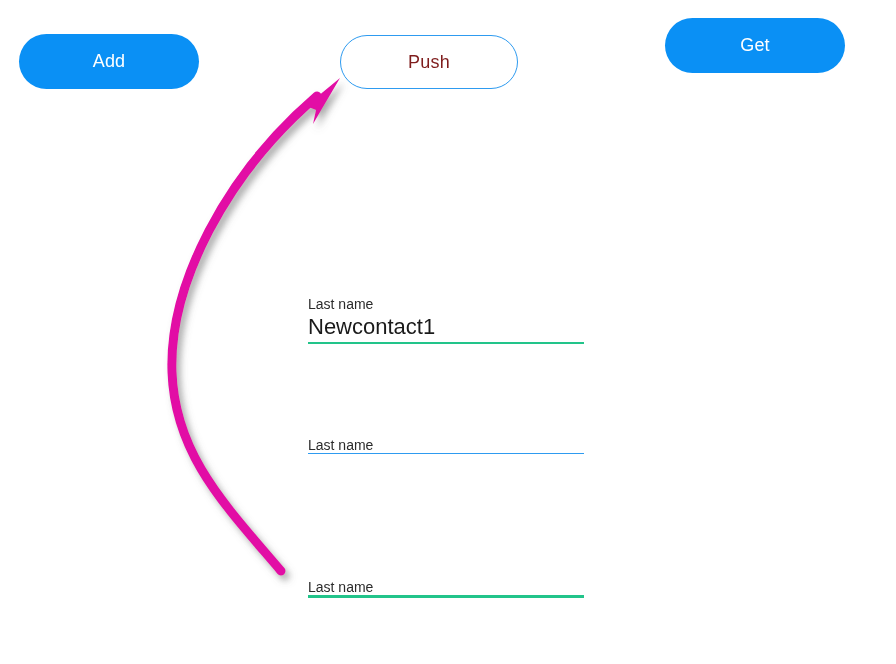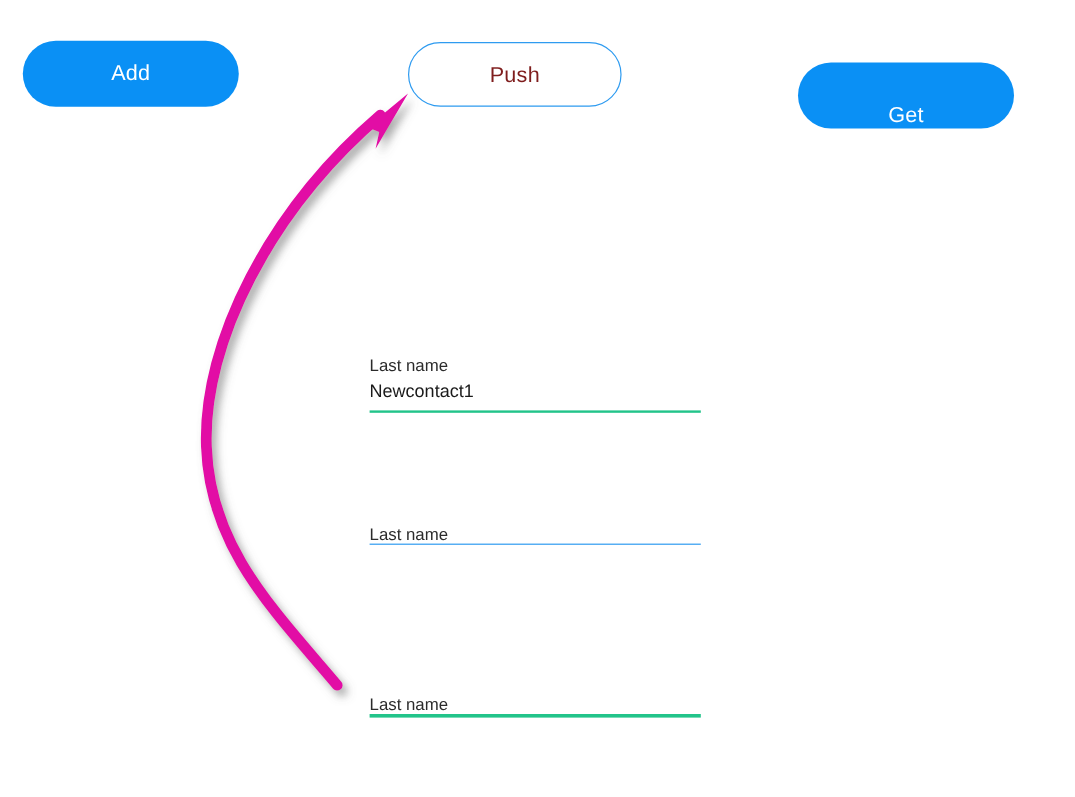--- a/index.html
+++ b/index.html
@@ -44,36 +44,36 @@
   }
   .btn-outline {
     background: #ffffff;
     color: #7f1d1d;
     border: 1.4px solid #2e9bf0;
     align-items: center;
   }
 
   #btn-add   { left: 19px;  top: 34px; width: 180px; }
   #btn-push  { left: 340px; top: 35px; width: 178px; height: 54px; }
-  #btn-get   { left: 665px; top: 52px; width: 180px; align-items: flex-end; }
+  #btn-get   { left: 665px; top: 18px; width: 180px; }
 
   
   .field {
     position: absolute;
     left: 308px;
     width: 276px;
   }
   .field-label {
     font-size: 14px;
     color: #2b2b2b;
     line-height: 16px;
     white-space: nowrap;
   }
   .field-value {
-    font-size: 15px;
+    font-size: 22px;
     color: #1a1a1a;
     line-height: 30px;
     height: 30px;
     white-space: nowrap;
     position: relative;
   }
   .field-value.placeholder {
     color: #9a9a9a;
   }
   .field-underline {

